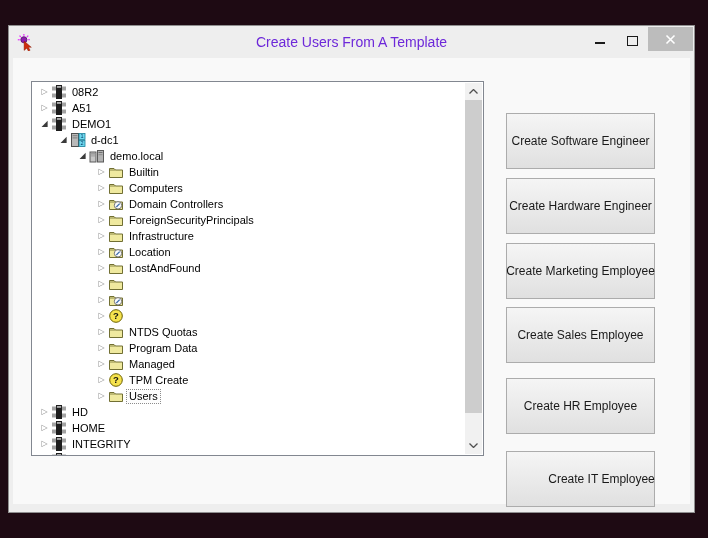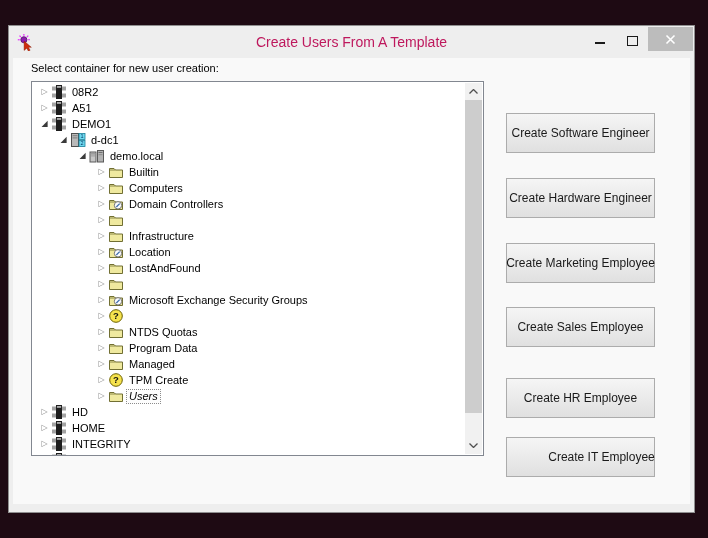--- a/index.html
+++ b/index.html
@@ -11,21 +11,21 @@
   }
   .window{
     position:absolute;left:8px;top:25px;width:687px;height:488px;
     background:#eeeeee;border:1px solid #8f8f8f;box-sizing:border-box;
   }
   
   .titlebar{position:absolute;left:0;top:0;right:0;height:32px;}
   .app-icon{position:absolute;left:7px;top:7px;width:18px;height:18px;}
   .title{
     position:absolute;left:0;right:0;top:0;height:32px;
-    text-align:center;line-height:32px;font-size:14px;color:#be185d;
+    text-align:center;line-height:32px;font-size:14px;color:#6d28d9;
     white-space:nowrap;
   }
   .win-controls{position:absolute;right:1px;top:1px;height:24px;display:flex;align-items:stretch;}
   .wbtn{width:32px;display:flex;align-items:center;justify-content:center;cursor:default;}
   .wbtn-close{width:45px;background:#bcbcbc;}
   .glyph-min{width:10px;height:2px;background:#1a1a1a;margin-top:8px;}
   .glyph-max{width:9px;height:8px;border:1px solid #1a1a1a;margin-top:4px;background:transparent;}
   
   .client{
     position:absolute;left:4px;right:4px;top:32px;bottom:8px;
@@ -44,32 +44,32 @@
   .tree-row{
     height:16px;display:flex;align-items:center;white-space:nowrap;
     font-size:11px;color:#000;
   }
   .expand{width:13px;text-align:center;flex:none;line-height:16px;}
   .expand.collapsed{font-size:8px;color:#8d8d8d;}
   .expand.expanded{font-size:8px;color:#3a3a3a;}
   .tree-icon{width:18px;height:16px;flex:none;display:flex;align-items:center;justify-content:flex-start;}
   .tree-icon svg{display:block;}
   .tree-label{padding:0 2px;line-height:13px;border:1px solid transparent;}
-  .tree-label.focused{border:1px dotted #8c8c8c;background:#fdfdfd;font-style:italic;}
+  .tree-label.focused{border:1px dotted #8c8c8c;background:#fdfdfd;}
   
   .vscroll{
     position:absolute;top:1px;bottom:1px;right:1px;width:17px;background:#f1f1f1;
   }
   .scroll-arrow{position:absolute;left:0;width:17px;height:17px;display:flex;align-items:center;justify-content:center;}
   .scroll-arrow.up{top:0;}
   .scroll-arrow.down{bottom:0;}
   .scroll-thumb{position:absolute;left:0;top:17px;width:17px;height:313px;background:#cdcdcd;}
   
   .action-btn{
-    position:absolute;left:493px;width:149px;height:40px;
+    position:absolute;left:493px;width:149px;height:56px;
     border:1px solid #acacac;box-sizing:border-box;
     background:linear-gradient(#f5f5f5,#e0e0e0);
     font-family:"Liberation Sans",sans-serif;font-size:12px;color:#1a1a1a;
     display:flex;align-items:center;justify-content:center;white-space:nowrap;
   }
 </style>
 </head>
 <body>
 
 <div class="window">
@@ -98,21 +98,20 @@
         </div>
       <div class="wbtn wbtn-close">
         <svg width="11" height="11" viewBox="0 0 11 11">
             <path d="M1.5 1.5 L9.5 9.5 M9.5 1.5 L1.5 9.5" stroke="#ffffff" stroke-width="1.6" fill="none"></path>
           </svg>
       </div>
     </div>
   </div>
 
   <div class="client">
-    <div class="container-label">Select container for new user creation:</div>
 
     <div class="tree">
       <div class="tree-rows" id="tree-list">
           <div class="tree-row" style="padding-left: 6px;">
             <span class="expand collapsed">▷</span>
             <span class="tree-icon">
               <svg width="16" height="16" viewBox="0 0 16 16">
                 <rect x="1" y="2.5" width="5" height="4" fill="#a3a3a3"></rect>
                 <rect x="10" y="2.5" width="5" height="4" fill="#a3a3a3"></rect>
                 <rect x="1" y="9.5" width="5" height="4" fill="#a3a3a3"></rect>
@@ -213,20 +212,21 @@
             <span class="tree-label">Domain Controllers</span>
           </div>
           <div class="tree-row" style="padding-left: 63px;">
             <span class="expand collapsed">▷</span>
             <span class="tree-icon">
               <svg width="16" height="16" viewBox="0 0 16 16">
                 <path d="M1.5 4.5 L6 4.5 L7.5 6 L14.5 6 L14.5 13.5 L1.5 13.5 Z" fill="#efe99f" stroke="#716f33" stroke-width="1"></path>
                 <path d="M1.5 6 L7.5 6" stroke="#716f33" stroke-width="0.8"></path>
               </svg>
             </span>
+            <span class="tree-label">ForeignSecurityPrincipals</span>
           </div>
           <div class="tree-row" style="padding-left: 63px;">
             <span class="expand collapsed">▷</span>
             <span class="tree-icon">
               <svg width="16" height="16" viewBox="0 0 16 16">
                 <path d="M1.5 4.5 L6 4.5 L7.5 6 L14.5 6 L14.5 13.5 L1.5 13.5 Z" fill="#efe99f" stroke="#716f33" stroke-width="1"></path>
                 <path d="M1.5 6 L7.5 6" stroke="#716f33" stroke-width="0.8"></path>
               </svg>
             </span>
             <span class="tree-label">Infrastructure</span>
@@ -265,21 +265,20 @@
           <div class="tree-row" style="padding-left: 63px;">
             <span class="expand collapsed">▷</span>
             <span class="tree-icon">
               <svg width="16" height="16" viewBox="0 0 16 16">
                 <path d="M1.5 4.5 L6 4.5 L7.5 6 L14.5 6 L14.5 13.5 L1.5 13.5 Z" fill="#efe99f" stroke="#716f33" stroke-width="1"></path>
                 <path d="M1.5 6 L7.5 6" stroke="#716f33" stroke-width="0.8"></path>
                 <circle cx="10" cy="9.3" r="3.7" fill="#fbfbfb" stroke="#6a6a6a" stroke-width="0.9"></circle>
                 <path d="M8.3 11 L11.7 7.6" stroke="#3f6fae" stroke-width="1.3"></path>
               </svg>
             </span>
-            <span class="tree-label">Microsoft Exchange Security Groups</span>
           </div>
           <div class="tree-row" style="padding-left: 63px;">
             <span class="expand collapsed">▷</span>
             <span class="tree-icon">
               <svg width="16" height="16" viewBox="0 0 16 16">
                 <circle cx="8" cy="8" r="6.3" fill="#f6e34e" stroke="#6a5f00" stroke-width="1"></circle>
                 <text x="8" y="11.2" font-size="9.5" font-weight="bold" text-anchor="middle" fill="#111" font-family="Liberation Sans, sans-serif">?</text>
               </svg>
             </span>
           </div>
@@ -404,17 +403,17 @@
         </div>
       </div>
     </div>
 
     <div id="button-stack">
         <button class="action-btn" style="top: 55px;">Create Software Engineer</button>
         <button class="action-btn" style="top: 120px;">Create Hardware Engineer</button>
         <button class="action-btn" style="top: 185px;">Create Marketing Employee</button>
         <button class="action-btn" style="top: 249px;">Create Sales Employee</button>
         <button class="action-btn" style="top: 320px;">Create HR Employee</button>
-        <button class="action-btn" style="top: 379px; padding-left: 48px;">Create IT Employee</button>
+        <button class="action-btn" style="top: 393px; padding-left: 48px;">Create IT Employee</button>
       </div>
   </div>
 
 </div>
 
 </body></html>

